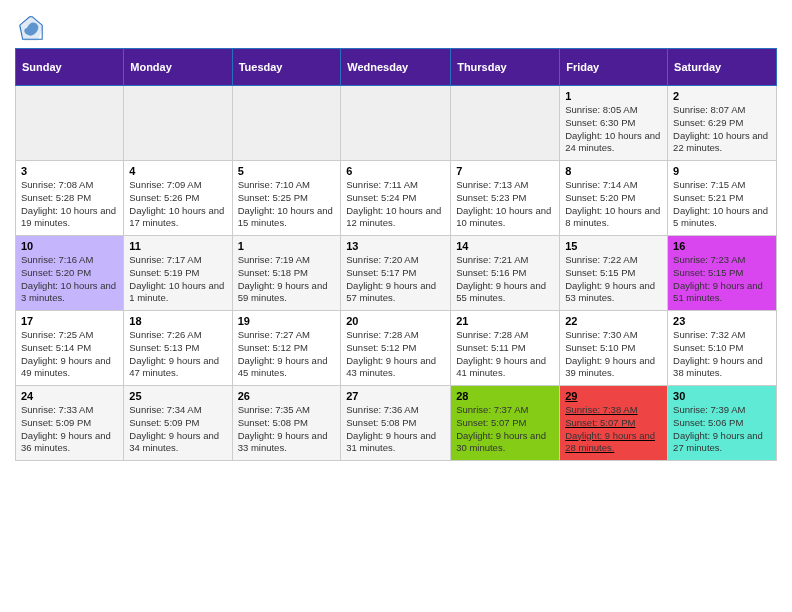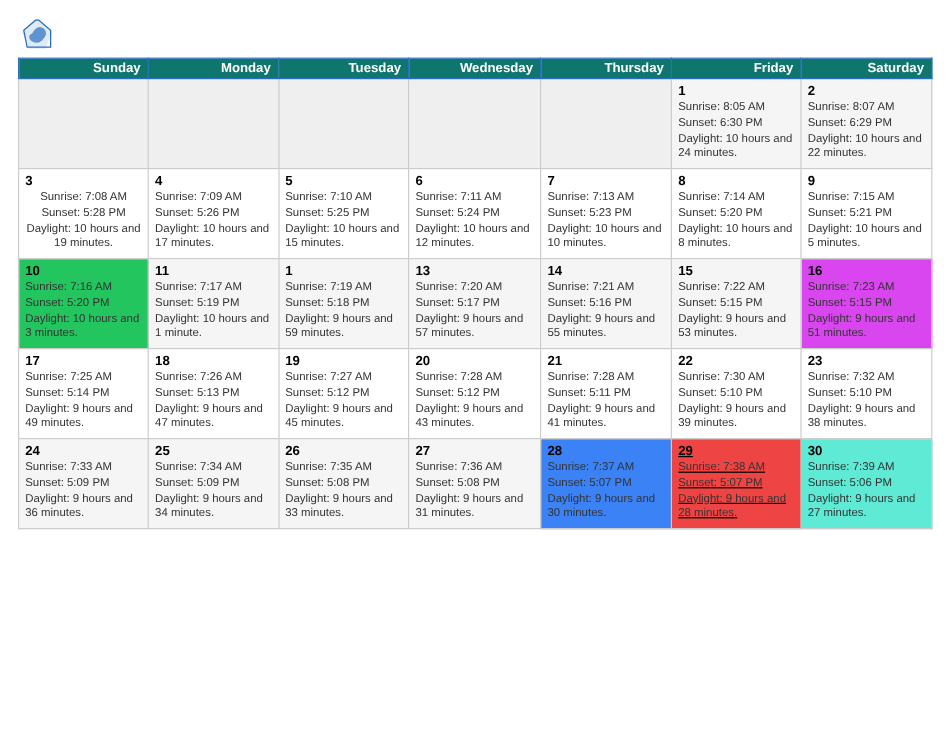--- a/index.html
+++ b/index.html
@@ -53,24 +53,24 @@
     .location-title {
       font-size: 14px;
       color: #555;
     }
     .calendar {
       width: 100%;
       border-collapse: collapse;
       font-size: 10px;
     }
     .calendar th {
-      background-color: #0f766e;
+      background-color: #4c1d95;
       color: #fff;
-      text-align: right;
-      padding: 2px 6px;
+      text-align: left;
+      padding: 12px 6px;
       font-size: 11px;
       font-weight: bold;
       border: 1px solid #2a6fbd;
     }
     .calendar td {
       border: 1px solid #ccc;
       vertical-align: top;
       padding: 4px 5px;
       width: 113px;
       min-height: 75px;
@@ -150,21 +150,21 @@
         <td style="background: rgb(245, 245, 245);">
           <span class="day-num">2</span>
           <div class="day-info" style="white-space: pre-line;">Sunrise: 8:07 AM
 Sunset: 6:29 PM
 Daylight: 10 hours and 22 minutes.</div>
         </td>
       </tr>
       <tr>
         <td style="background: rgb(255, 255, 255);">
           <span class="day-num">3</span>
-          <div class="day-info" style="white-space: pre-line; text-align: center;">Sunrise: 7:08 AM
+          <div class="day-info" style="white-space: pre-line;">Sunrise: 7:08 AM
 Sunset: 5:28 PM
 Daylight: 10 hours and 19 minutes.</div>
         </td>
         <td style="background: rgb(255, 255, 255);">
           <span class="day-num">4</span>
           <div class="day-info" style="white-space: pre-line;">Sunrise: 7:09 AM
 Sunset: 5:26 PM
 Daylight: 10 hours and 17 minutes.</div>
         </td>
         <td style="background: rgb(255, 255, 255);">
@@ -192,21 +192,21 @@
 Daylight: 10 hours and 8 minutes.</div>
         </td>
         <td style="background: rgb(255, 255, 255);">
           <span class="day-num">9</span>
           <div class="day-info" style="white-space: pre-line;">Sunrise: 7:15 AM
 Sunset: 5:21 PM
 Daylight: 10 hours and 5 minutes.</div>
         </td>
       </tr>
       <tr>
-        <td style="background: #22c55e;">
+        <td style="background: #c4b5fd;">
           <span class="day-num">10</span>
           <div class="day-info" style="white-space: pre-line;">Sunrise: 7:16 AM
 Sunset: 5:20 PM
 Daylight: 10 hours and 3 minutes.</div>
         </td>
         <td style="background: rgb(245, 245, 245);">
           <span class="day-num">11</span>
           <div class="day-info" style="white-space: pre-line;">Sunrise: 7:17 AM
 Sunset: 5:19 PM
 Daylight: 10 hours and 1 minute.</div>
@@ -304,21 +304,21 @@
           <div class="day-info" style="white-space: pre-line;">Sunrise: 7:35 AM
 Sunset: 5:08 PM
 Daylight: 9 hours and 33 minutes.</div>
         </td>
         <td style="background: rgb(245, 245, 245);">
           <span class="day-num">27</span>
           <div class="day-info" style="white-space: pre-line;">Sunrise: 7:36 AM
 Sunset: 5:08 PM
 Daylight: 9 hours and 31 minutes.</div>
         </td>
-        <td style="background: #3b82f6;">
+        <td style="background: #84cc16;">
           <span class="day-num">28</span>
           <div class="day-info" style="white-space: pre-line;">Sunrise: 7:37 AM
 Sunset: 5:07 PM
 Daylight: 9 hours and 30 minutes.</div>
         </td>
         <td style="background: #ef4444; text-decoration: underline;">
           <span class="day-num">29</span>
           <div class="day-info" style="white-space: pre-line;">Sunrise: 7:38 AM
 Sunset: 5:07 PM
 Daylight: 9 hours and 28 minutes.</div>

